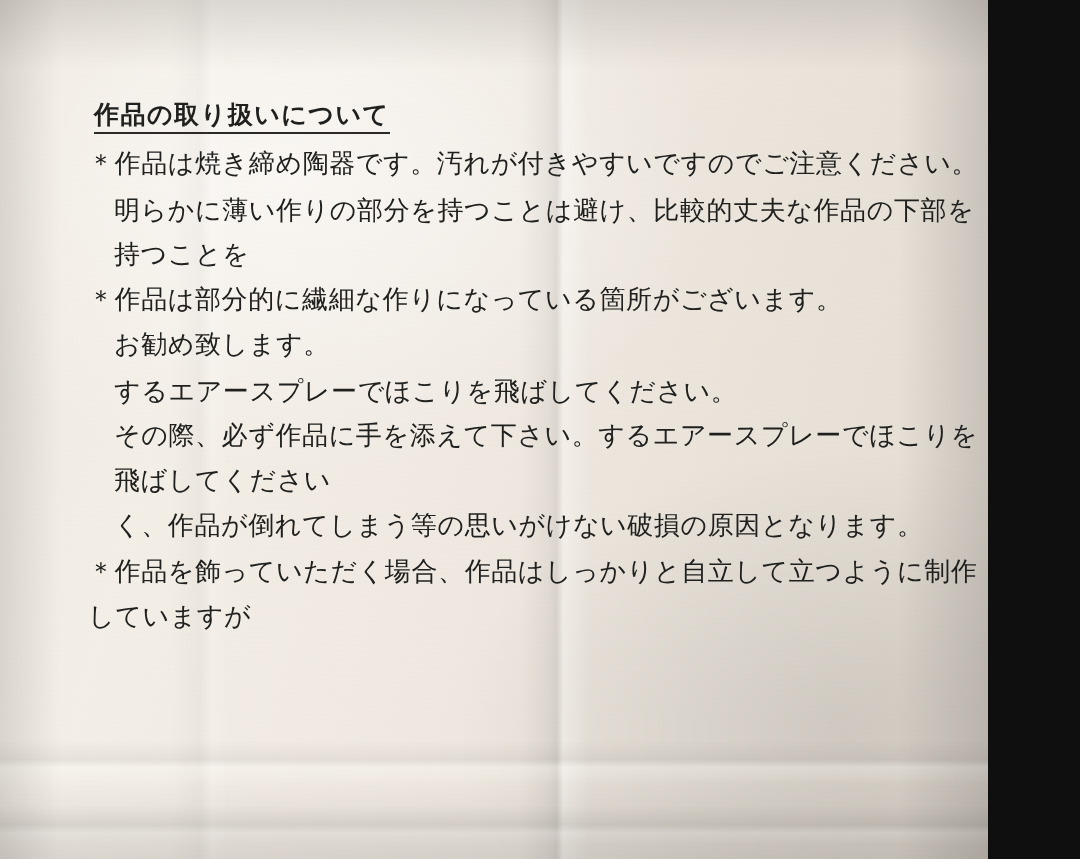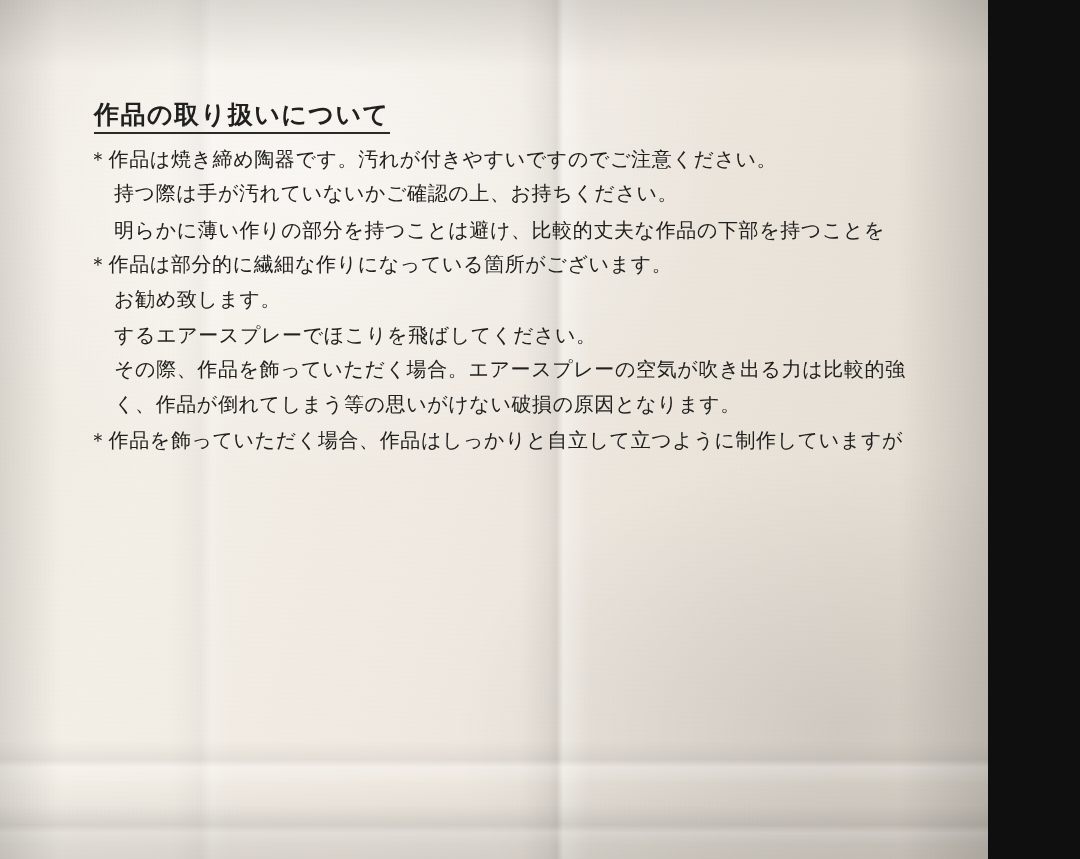--- a/index.html
+++ b/index.html
@@ -101,23 +101,24 @@
     font-weight: 700;
     letter-spacing: 1.5px;
     display: inline-block;
     border-bottom: 2px solid #2a2a28;
     padding-bottom: 2px;
     margin: 0 0 8px 6px;
     line-height: 1.2;
   }
   .para {
     margin: 0;
-    font-size: 20px;
+    font-size: 26px;
     line-height: 1.72;
     letter-spacing: 0.6px;
+    font-family: Liberation Serif, serif;
   }
   .para .marker {
     margin-left: 0;
   }
   .para .indent {
     display: block;
     padding-left: 26px;
   }
   .block { margin-bottom: 2px; }
   #section-2 { margin-top: 96px; }
@@ -151,43 +152,40 @@
 
   <div class="content">
 
     <div class="section" id="section-1">
       <div class="section-heading">作品の取り扱いについて</div>
 
       <div class="block">
         <p class="para">
           <span class="marker">＊</span><span>作品は焼き締め陶器です。汚れが付きやすいですのでご注意ください。</span>
         </p>
-        <p class="para">
-          <span class="indent">持つ際は手が汚れていないかご確認の上、お持ちください。</span>
-        </p>
       </div>
 
       <div class="block">
         <p class="para">
           <span class="indent">明らかに薄い作りの部分を持つことは避け、比較的丈夫な作品の下部を持つことを</span>
         </p>
         <p class="para">
           <span class="marker">＊</span><span>作品は部分的に繊細な作りになっている箇所がございます。</span>
         </p>
         <p class="para">
           <span class="indent">お勧め致します。</span>
         </p>
       </div>
 
       <div class="block">
         <p class="para">
           <span class="indent">するエアースプレーでほこりを飛ばしてください。</span>
         </p>
         <p class="para">
-          <span class="indent">その際、作品を飾っていただく場合。エアースプレーの空気が吹き出る力は比較的強</span>
+          <span class="indent">その際、必ず作品に手を添えて下さい。するエアースプレーでほこりを飛ばしてください</span>
         </p>
         <p class="para">
           <span class="indent">く、作品が倒れてしまう等の思いがけない破損の原因となります。</span>
         </p>
       </div>
 
       <div class="block">
         <p class="para">
           <span class="marker">＊</span><span>作品を飾っていただく場合、作品はしっかりと自立して立つように制作していますが</span>
         </p>

